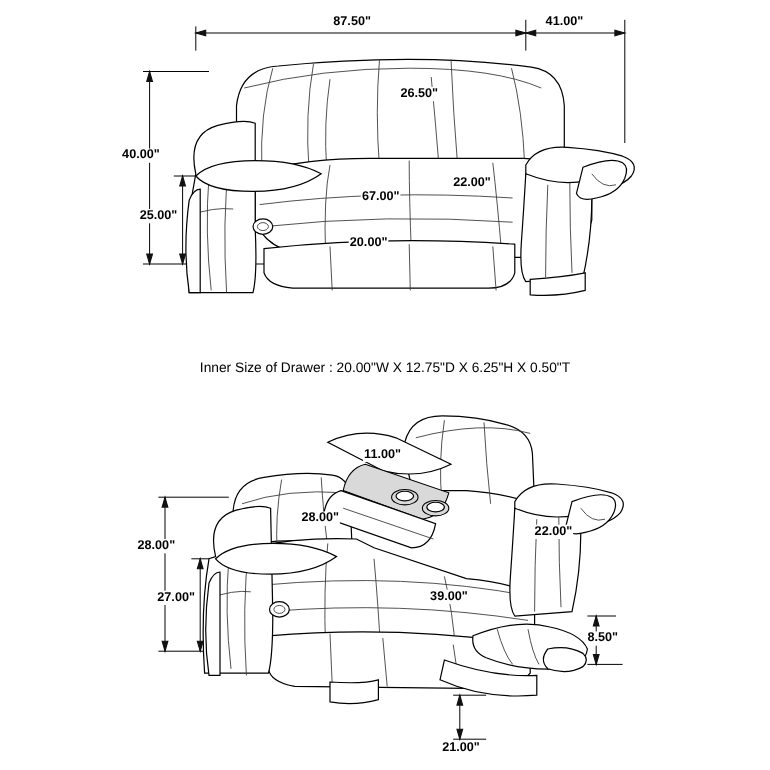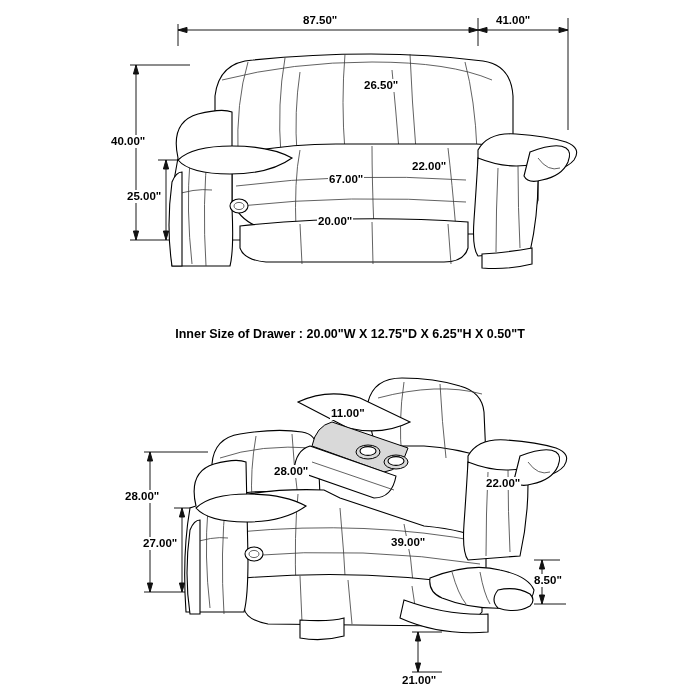--- a/index.html
+++ b/index.html
@@ -20,21 +20,21 @@
     font-weight: bold;
     font-size: 11.5px;
     color: #000000;
     white-space: nowrap;
     background: #ffffff;
     padding: 0 1px;
     line-height: 13px;
   }
   .caption {
     position: absolute;
-    font-weight: bold;
+    font-weight: normal;
     font-size: 12.5px;
     color: #000000;
     white-space: nowrap;
     left: 0;
     width: 700px;
     text-align: center;
   }
   svg { position: absolute; left: 0; top: 0; }
   .thin { stroke: #000000; stroke-width: 0.9; fill: none; }
   .lt { stroke: #3a3a3a; stroke-width: 0.8; fill: none; }

